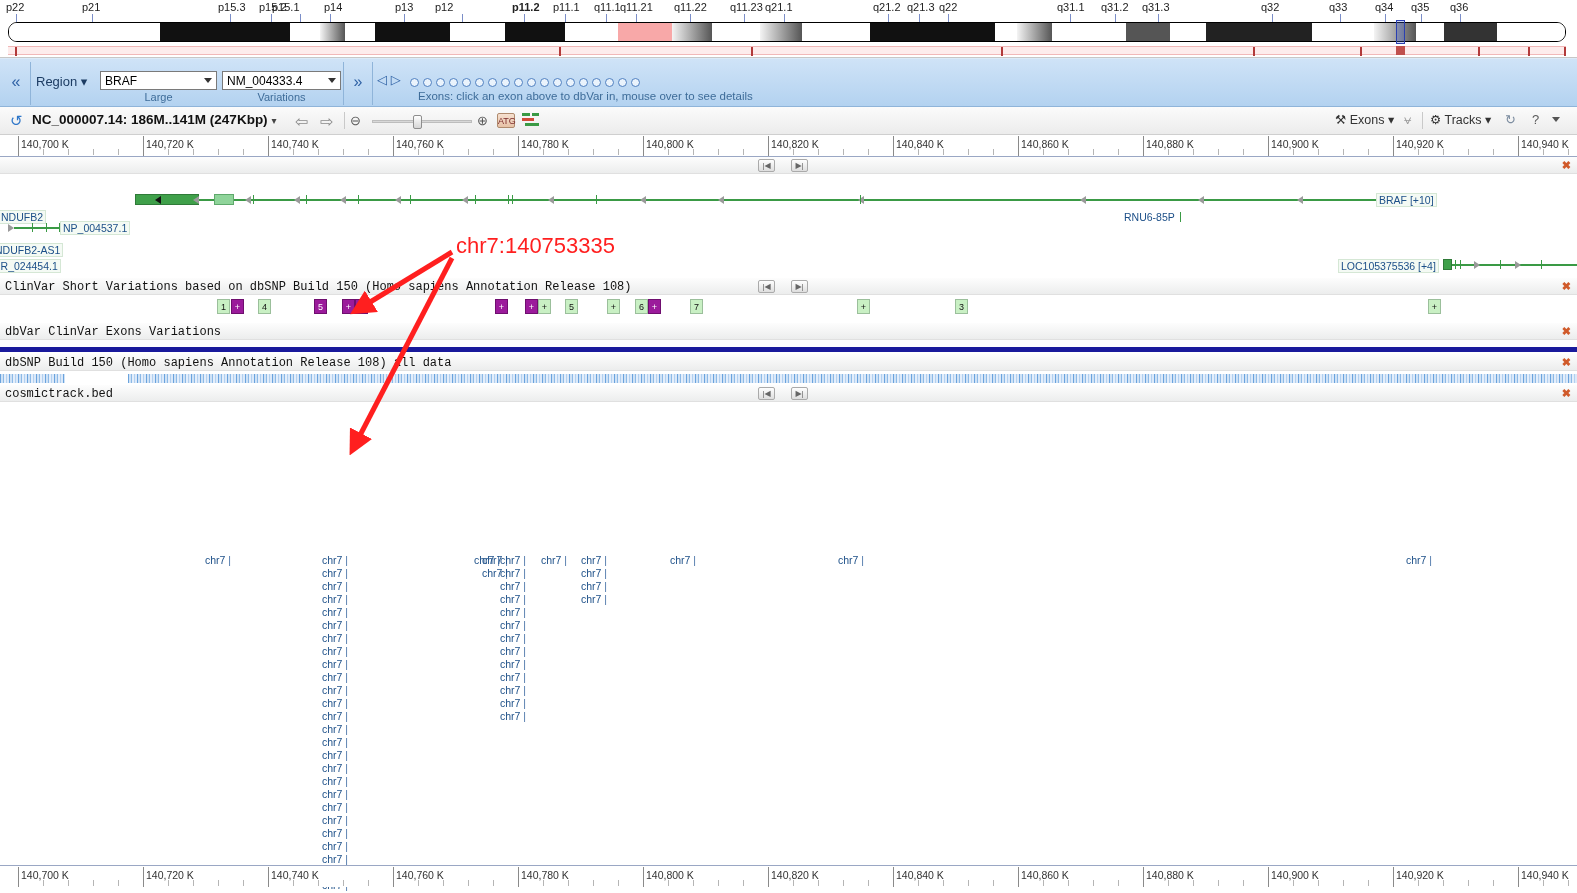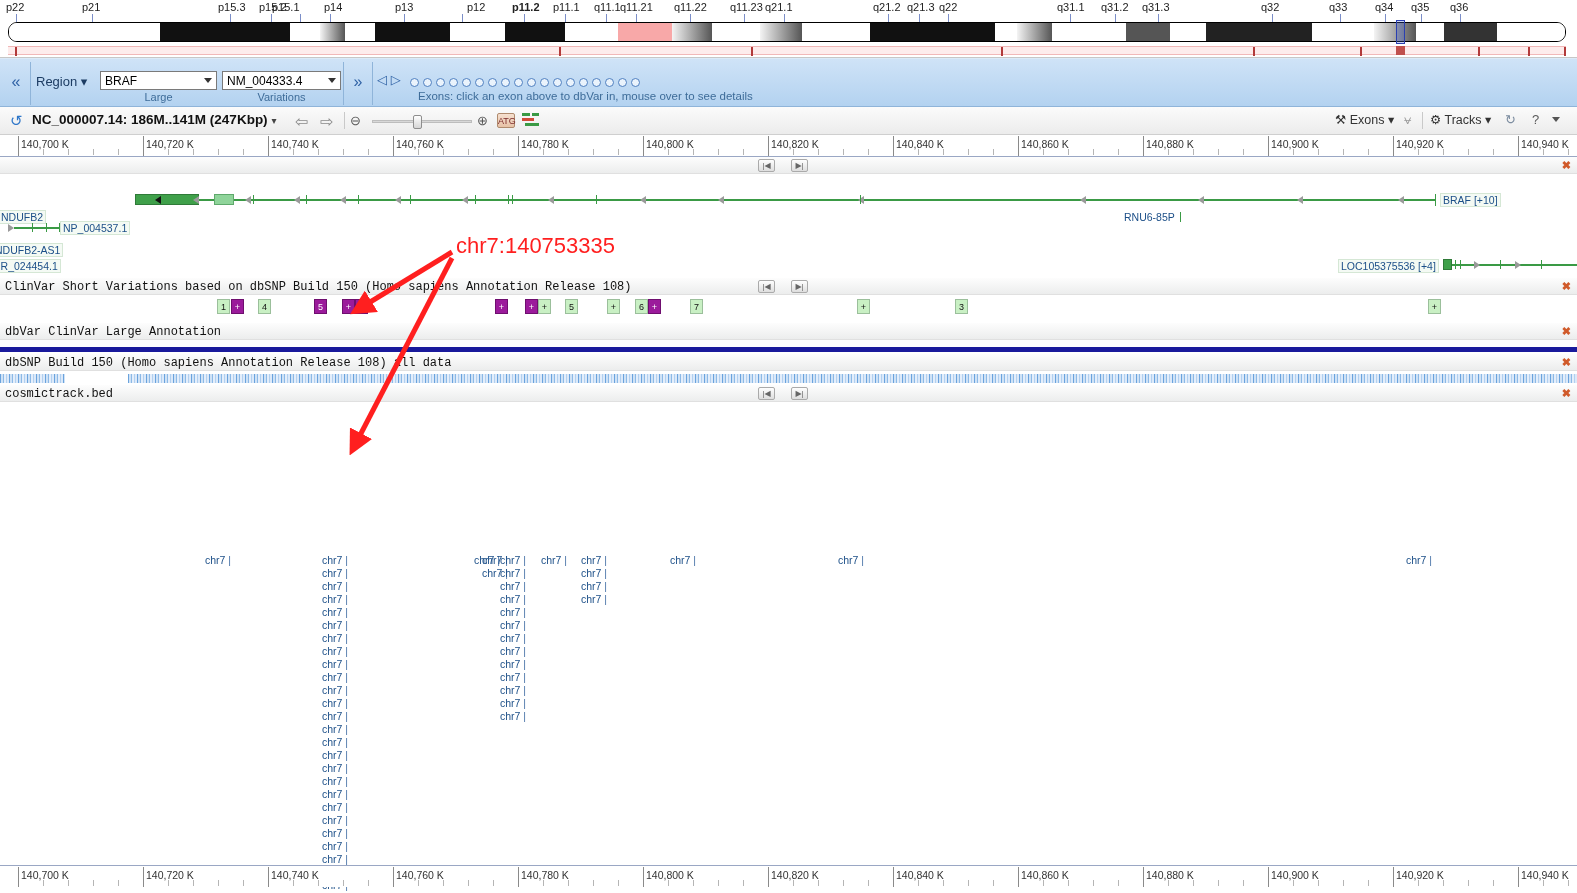--- a/index.html
+++ b/index.html
@@ -430,21 +430,21 @@
       <div class="ideo-label" style="left: 218px;">p15.3</div>
       <div class="ideo-tick" style="left: 230px;"></div>
       <div class="ideo-label" style="left: 259px;">p15.2</div>
       <div class="ideo-tick" style="left: 271px;"></div>
       <div class="ideo-label" style="left: 272px;">p15.1</div>
       <div class="ideo-tick" style="left: 300px;"></div>
       <div class="ideo-label" style="left: 324px;">p14</div>
       <div class="ideo-tick" style="left: 330px;"></div>
       <div class="ideo-label" style="left: 395px;">p13</div>
       <div class="ideo-tick" style="left: 404px;"></div>
-      <div class="ideo-label" style="left: 459px; padding-left: 8px;">p12</div>
+      <div class="ideo-label" style="left: 427px; padding-left: 8px;">p12</div>
       <div class="ideo-tick" style="left: 462px;"></div>
       <div class="ideo-label" style="left: 512px; font-weight: bold;">p11.2</div>
       <div class="ideo-tick" style="left: 524px;"></div>
       <div class="ideo-label" style="left: 553px;">p11.1</div>
       <div class="ideo-tick" style="left: 565px;"></div>
       <div class="ideo-label" style="left: 594px;">q11.1</div>
       <div class="ideo-tick" style="left: 606px;"></div>
       <div class="ideo-label" style="left: 620px;">q11.21</div>
       <div class="ideo-tick" style="left: 636px;"></div>
       <div class="ideo-label" style="left: 674px;">q11.22</div>
@@ -657,21 +657,21 @@
       <div class="gene-tick" style="left:253px;top:21px;"></div>
       <div class="gene-tick" style="left:306px;top:21px;"></div>
       <div class="gene-tick" style="left:358px;top:21px;"></div>
       <div class="gene-tick" style="left:410px;top:21px;"></div>
       <div class="gene-tick" style="left:475px;top:21px;"></div>
       <div class="gene-tick" style="left:508px;top:21px;"></div>
       <div class="gene-tick" style="left:512px;top:21px;"></div>
       <div class="gene-tick" style="left:596px;top:21px;"></div>
       <div class="gene-tick" style="left:860px;top:21px;"></div>
       <div class="gene-tick" style="left:1435px;top:20px;height:12px;"></div>
-      <div class="gene-label" style="left:1440px;top:19px;">BRAF [+10]</div>
+      <div class="gene-label" style="left:1376px;top:19px;">BRAF [+10]</div>
 
       <div class="gene-label plain" style="left:1122px;top:37px;">RNU6-85P</div>
       <div class="gene-tick" style="left:1180px;top:38px;height:10px;"></div>
 
       <div class="gene-label" style="left:-2px;top:36px;">NDUFB2</div>
       <div class="gene-line" style="left:14px;top:53px;width:50px;"></div>
       <div class="gene-arrow right" style="left:8px;top:50px;"></div>
       <div class="gene-tick" style="left:32px;top:49px;"></div>
       <div class="gene-tick" style="left:46px;top:49px;"></div>
       <div class="gene-tick" style="left:59px;top:49px;"></div>
@@ -711,21 +711,21 @@
         <div class="cv" style="left: 607px; top: 4px;">+</div>
         <div class="cv" style="left: 635px; top: 4px;">6</div>
         <div class="cv purple" style="left: 648px; top: 4px;">+</div>
         <div class="cv" style="left: 690px; top: 4px;">7</div>
         <div class="cv" style="left: 857px; top: 4px;">+</div>
         <div class="cv" style="left: 955px; top: 4px;">3</div>
         <div class="cv" style="left: 1428px; top: 4px;">+</div>
       </div>
 
     <div class="track-title-row" style="position:absolute;left:0;top:166px;width:1577px;">
-      <div class="track-title">dbVar ClinVar Large Annotation</div>
+      <div class="track-title">dbVar ClinVar Exons Variations</div>
       <div class="close-x">✖</div>
     </div>
     <div class="track-body" style="position:absolute;left:0;top:183px;width:1577px;height:14px;">
       <div class="blue-bar" style="top:7px;"></div>
     </div>
 
     <div class="track-title-row" style="position:absolute;left:0;top:197px;width:1577px;">
       <div class="track-title">dbSNP Build 150 (Homo sapiens Annotation Release 108) all data</div>
       <div class="close-x">✖</div>
     </div>

